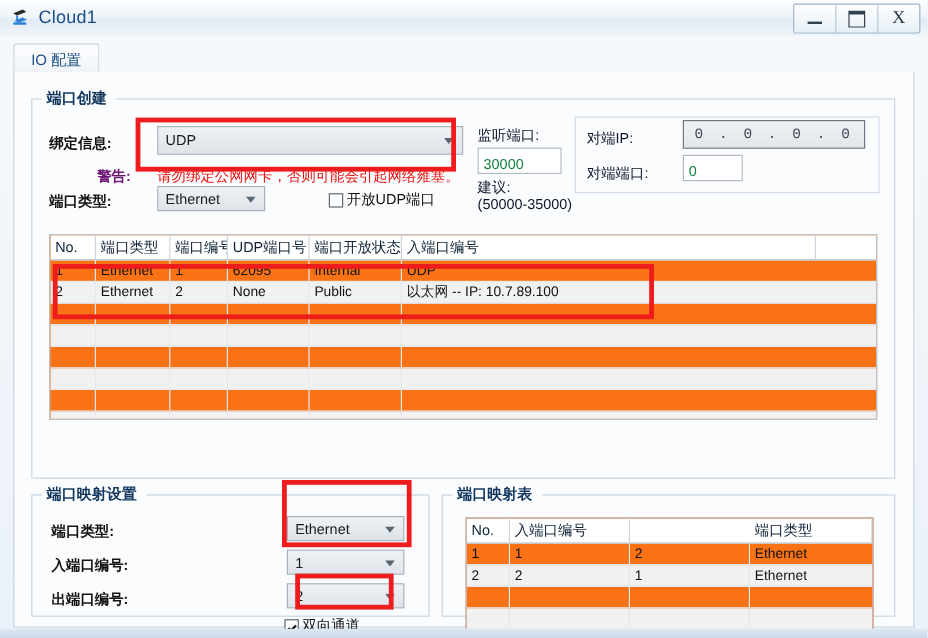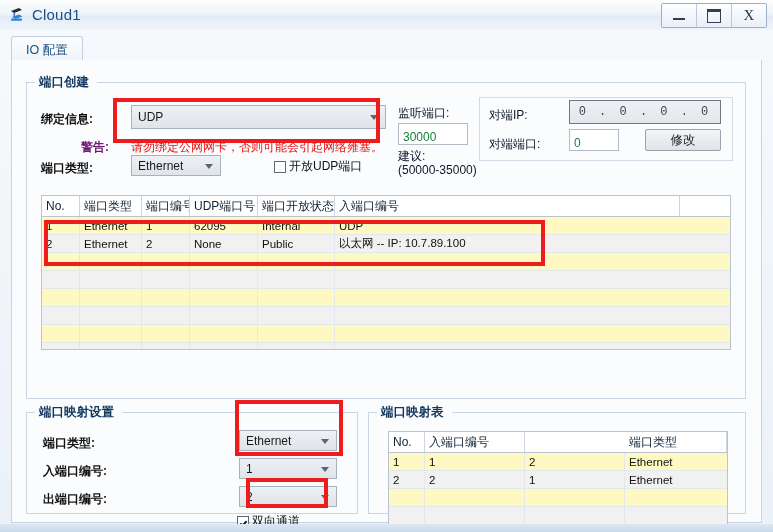--- a/index.html
+++ b/index.html
@@ -79,21 +79,21 @@
     font-size:12.5px;color:#14375e;}
   .btn.grey{background:linear-gradient(#f3f5f7,#dfe3e8);border-color:#9aa3ad;color:#222;}
   .chk{position:absolute;display:flex;align-items:center;font-size:12px;color:#111;}
   .chkbox{width:12px;height:12px;border:1px solid #5d6873;background:#fff;
     margin-right:3px;position:relative;box-sizing:border-box;}
   .chkbox.on::after{content:"";position:absolute;left:2px;top:4px;width:5px;height:2px;
     border-left:2px solid #1a1a1a;border-bottom:2px solid #1a1a1a;
     transform:rotate(-45deg);}
 
   
-  .grid{position:absolute;box-sizing:border-box;background:#fef9c3;border:1px solid #b9c4d0;
+  .grid{position:absolute;box-sizing:border-box;background:#f97316;border:1px solid #b9c4d0;
     overflow:hidden;}
   .grow{display:flex;height:18px;box-sizing:border-box;border-bottom:1px solid #e3e8ee;}
   .grow.head{height:21px;border-bottom:1px solid #b9c4d0;background:#fff;}
   .grow.alt{background:#f1f1f1;}
   .gcell{box-sizing:border-box;border-right:1px solid #e3e8ee;
     padding-left:4px;display:flex;align-items:center;font-size:11.5px;color:#111;
     overflow:hidden;white-space:nowrap;}
   .grow.head .gcell{border-right:1px solid #cdd6e0;font-size:11.5px;color:#0e2236;}
   .gcell:last-child{border-right:none;}
   .gcell .cn{font-size:12px;}
@@ -173,21 +173,20 @@
         <div style="position:absolute;left:452px;top:14px;width:252px;height:62px;
                     border:1px solid #d3dce6;"></div>
         <div class="lbl dim" style="left:462px;top:24px;">对端IP:</div>
         <div class="ipbox" style="left:542px;top:17px;width:152px;height:24px;">
           <span>0 . 0 . 0 . 0</span>
         </div>
         <div class="lbl dim" style="left:462px;top:53px;text-align:right;">对端端口:</div>
         <div class="textbox" style="left:542px;top:46px;width:50px;height:22px;">
           <span>0</span>
         </div>
-        <div class="btn grey" style="left:618px;top:46px;width:76px;height:22px;">修改</div>
 
 
         <div class="grid" style="left:14px;top:112px;width:690px;height:155px;">
           <div class="grow head" id="pt-head">
               <div class="gcell" style="width: 38px;">
                 <span class="cn">No.</span>
               </div>
               <div class="gcell" style="width: 62px;">
                 <span class="cn">端口类型</span>
               </div>

